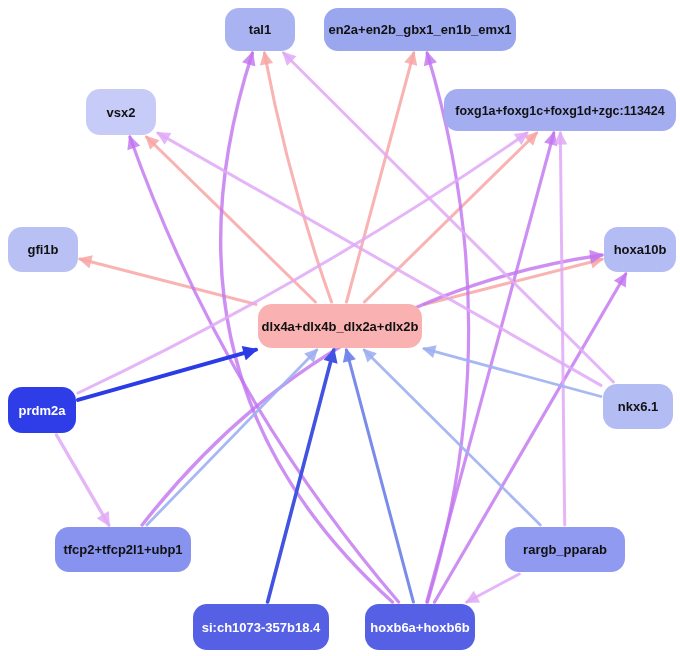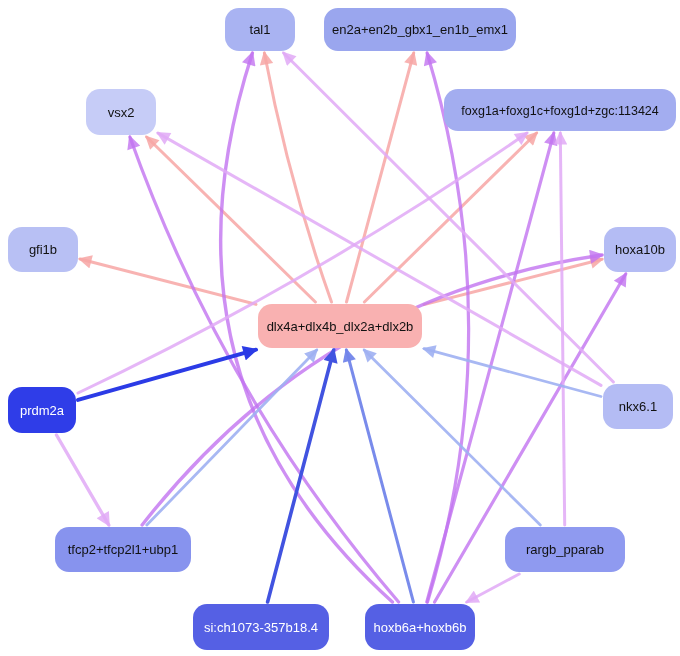--- a/index.html
+++ b/index.html
@@ -1,17 +1,17 @@
 <!DOCTYPE html>
 <html><head>
 <meta charset="utf-8">
 <style>
   html,body{margin:0;padding:0;background:#ffffff;}
   body{width:680px;height:656px;overflow:hidden;font-family:"Liberation Sans",sans-serif;}
-  #graph-wrap{position:relative;width:680px;height:656px;background:#ffffff;}
+  #graph-wrap{position:relative;width:680px;height:656px;background:#ffffff;font-weight:bold;}
   svg{display:block;}
   .node-rect{stroke:none;}
   .node-label{pointer-events:none;}
   path.edge{fill:none;stroke-linecap:round;}
 </style>
 </head>
 <body>
 
 <div id="graph-wrap">
   <svg width="680" height="656" viewBox="0 0 680 656" xmlns="http://www.w3.org/2000/svg">

